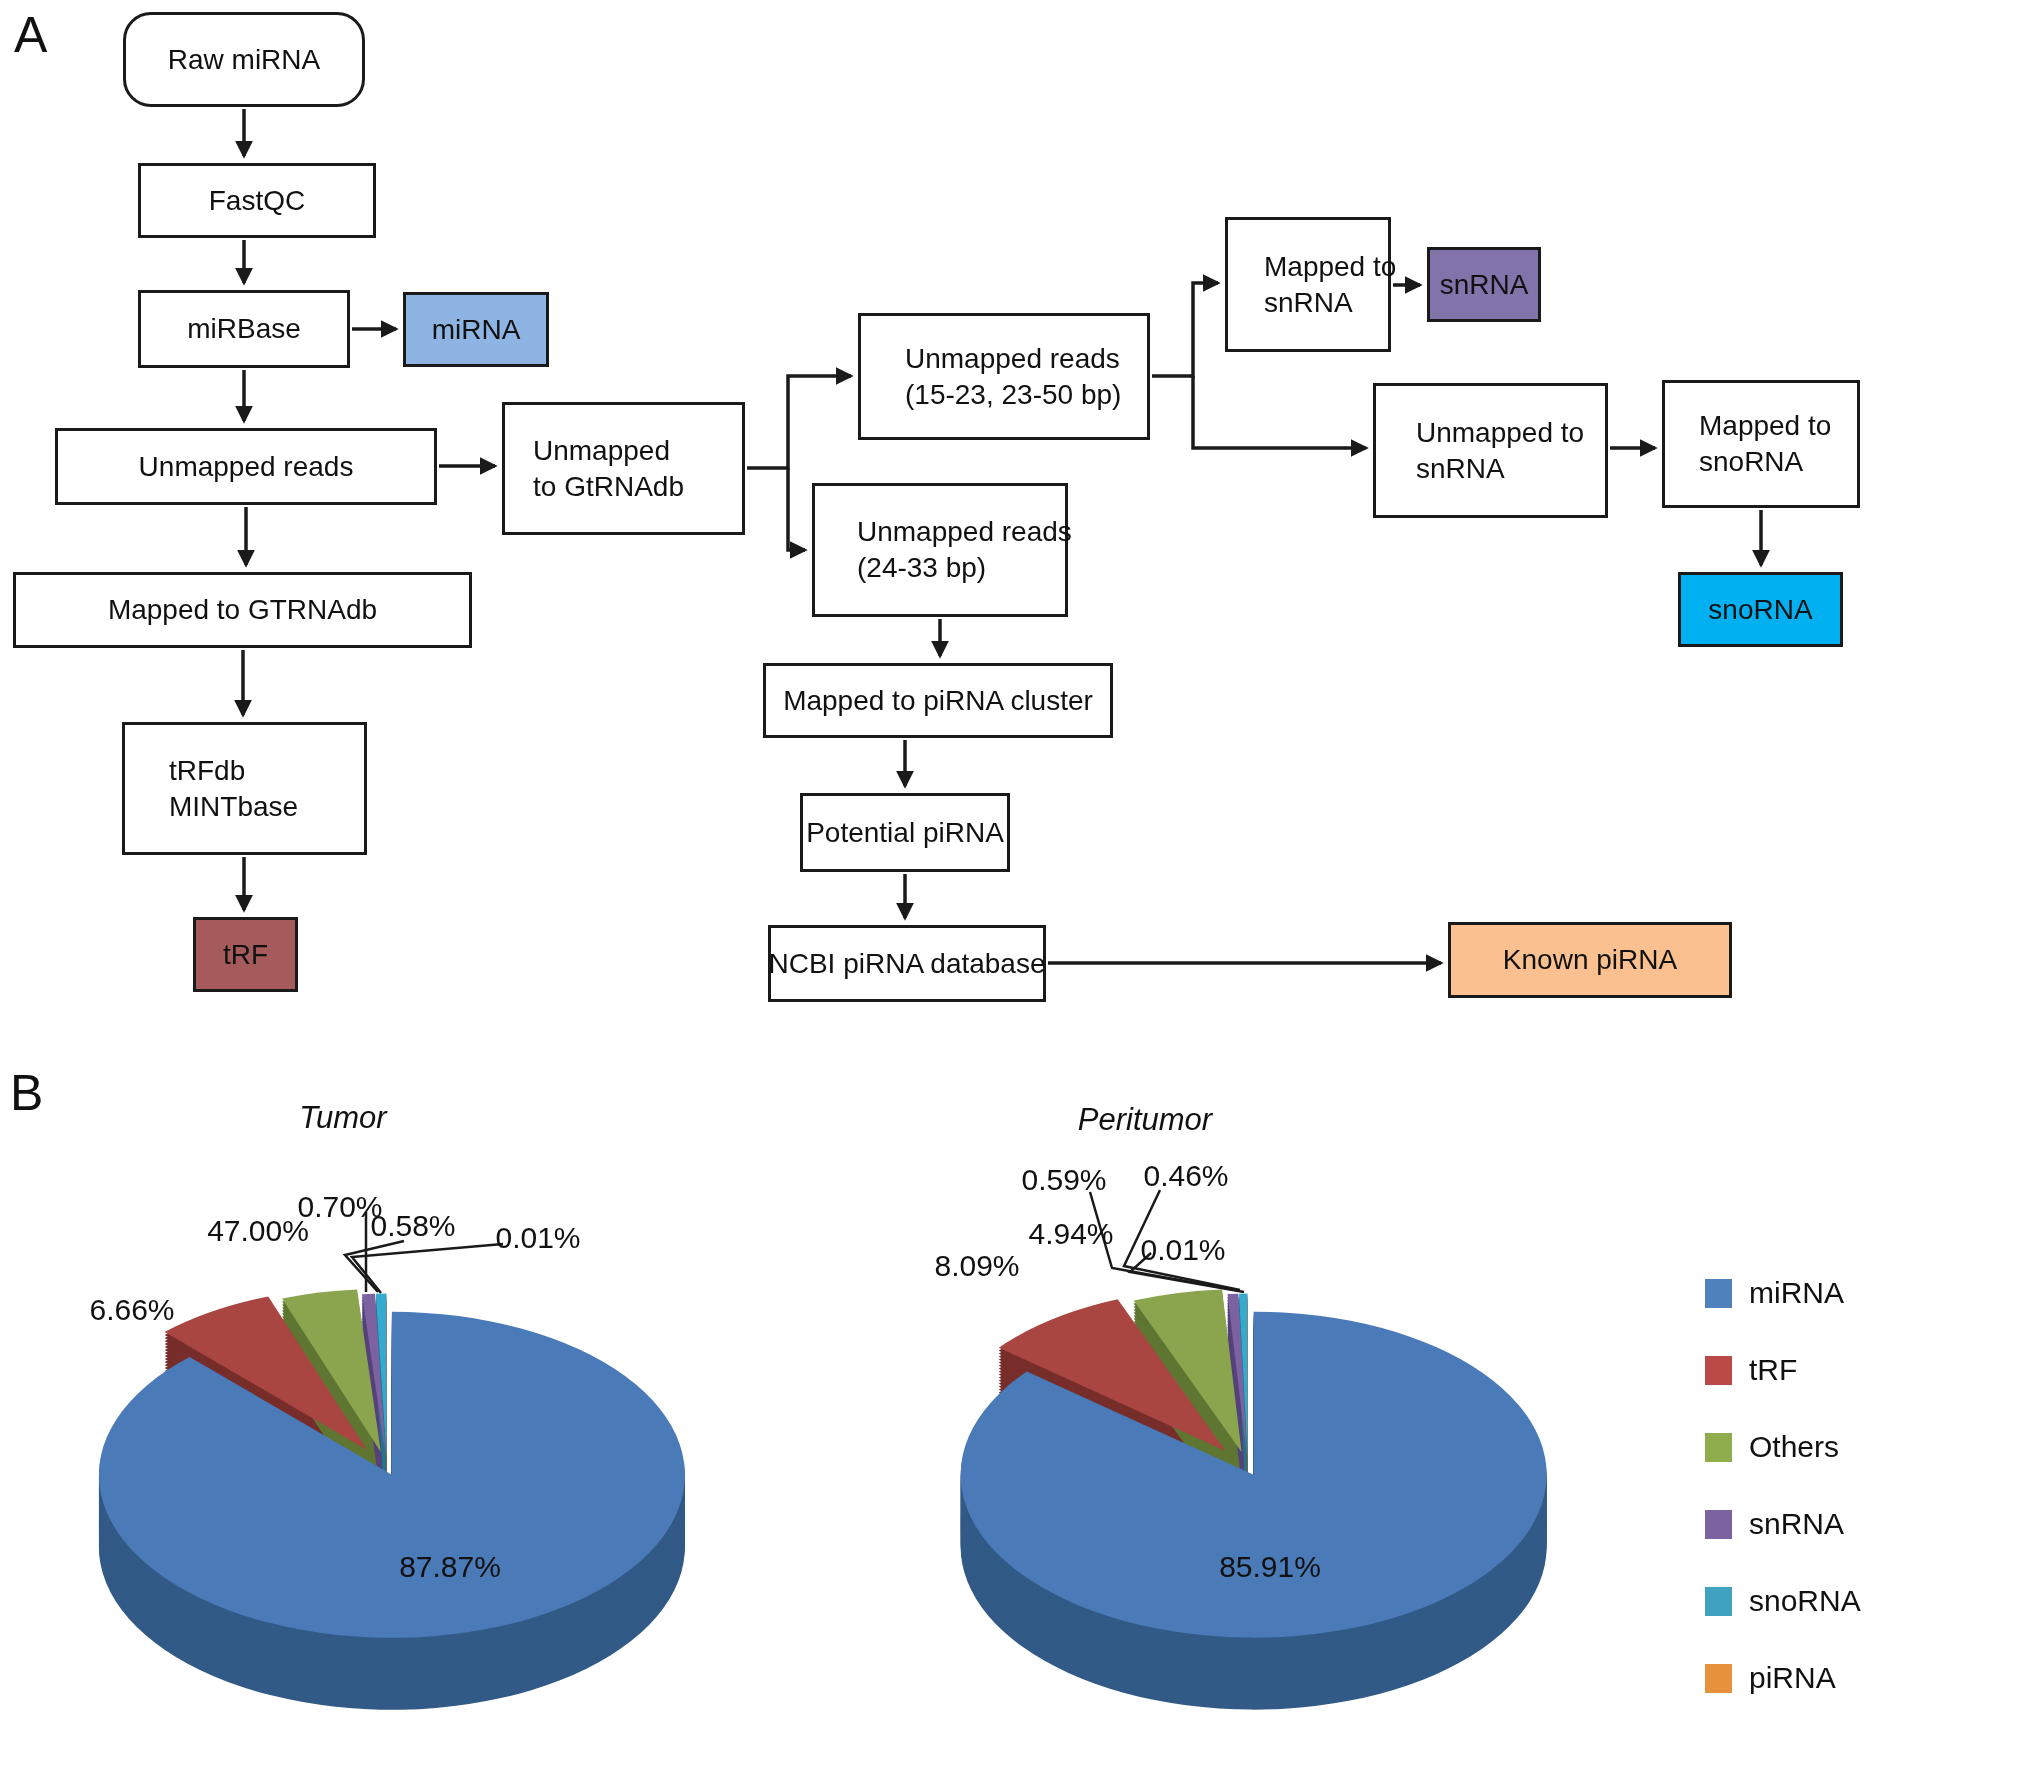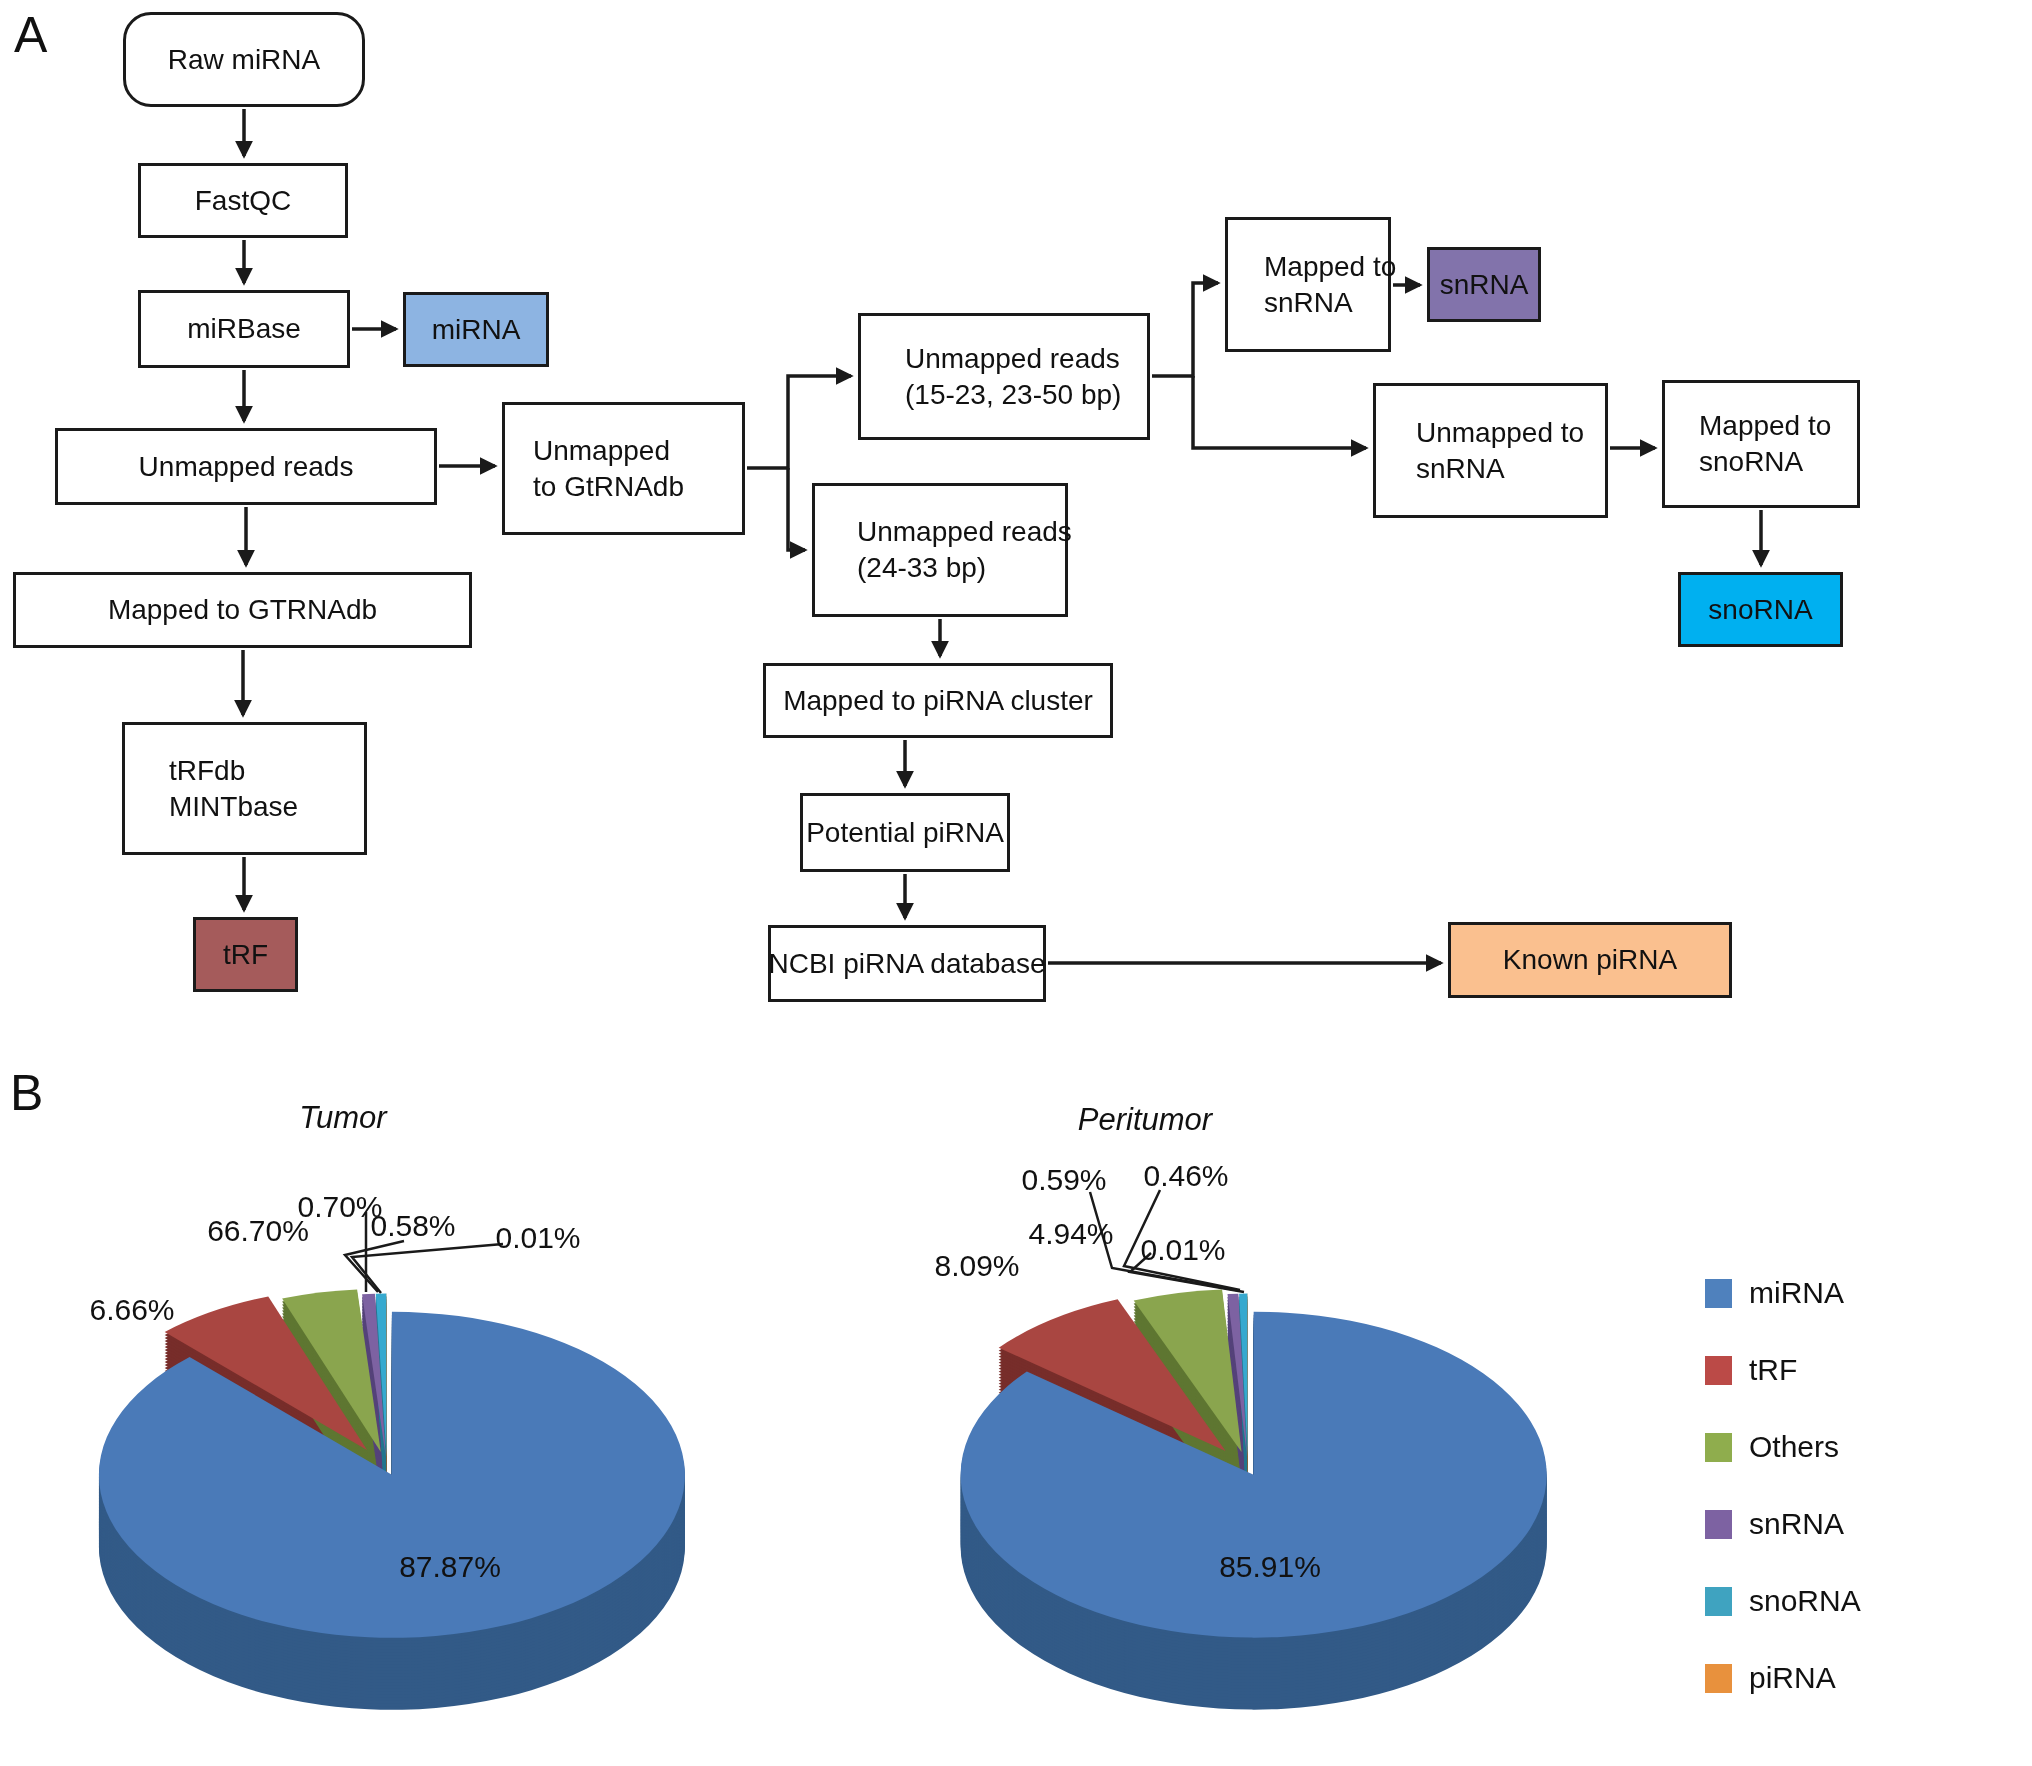--- a/index.html
+++ b/index.html
@@ -23,21 +23,21 @@
 <body>
 
 <div id="stage">
 
   <div class="panel-label" style="left:14px;top:6px;">A</div>
   <div class="panel-label" style="left:10px;top:1064px;">B</div>
 
   <div class="node rounded" style="left:123px;top:12px;width:242px;height:95px;">
       <span>Raw miRNA</span>
     </div>
-  <div class="node" style="left:138px;top:163px;width:210px;height:75px;">
+  <div class="node" style="left:138px;top:163px;width:238px;height:75px;">
       <span>FastQC</span>
     </div>
   <div class="node" style="left:138px;top:290px;width:212px;height:78px;">
       <span>miRBase</span>
     </div>
   <div class="node" style="left: 403px; top: 292px; width: 146px; height: 75px; background: rgb(141, 180, 226);">
       <span>miRNA</span>
     </div>
   <div class="node" style="left:55px;top:428px;width:382px;height:77px;">
       <span>Unmapped reads</span>
@@ -93,21 +93,21 @@
     </div>
   <div class="node" style="left: 1448px; top: 922px; width: 284px; height: 76px; background: rgb(250, 192, 143);">
       <span>Known piRNA</span>
     </div>
 
   <div class="ptitle" style="left:343px;top:1118px;">Tumor</div>
   <div class="ptitle" style="left:1145px;top:1120px;">Peritumor</div>
 
   <div class="plabel" style="left:450px;top:1567px;">87.87%</div>
   <div class="plabel" style="left:132px;top:1310px;">6.66%</div>
-  <div class="plabel" style="left:258px;top:1231px;">66.70%</div>
+  <div class="plabel" style="left:258px;top:1231px;">47.00%</div>
   <div class="plabel" style="left:340px;top:1195px;margin-top:12px;">0.70%</div>
   <div class="plabel" style="left:413px;top:1226px;">0.58%</div>
   <div class="plabel" style="left:538px;top:1238px;">0.01%</div>
 
   <div class="plabel" style="left:1270px;top:1567px;">85.91%</div>
   <div class="plabel" style="left:977px;top:1266px;">8.09%</div>
   <div class="plabel" style="left:1071px;top:1234px;">4.94%</div>
   <div class="plabel" style="left:1064px;top:1180px;">0.59%</div>
   <div class="plabel" style="left:1186px;top:1176px;">0.46%</div>
   <div class="plabel" style="left:1183px;top:1250px;">0.01%</div>

